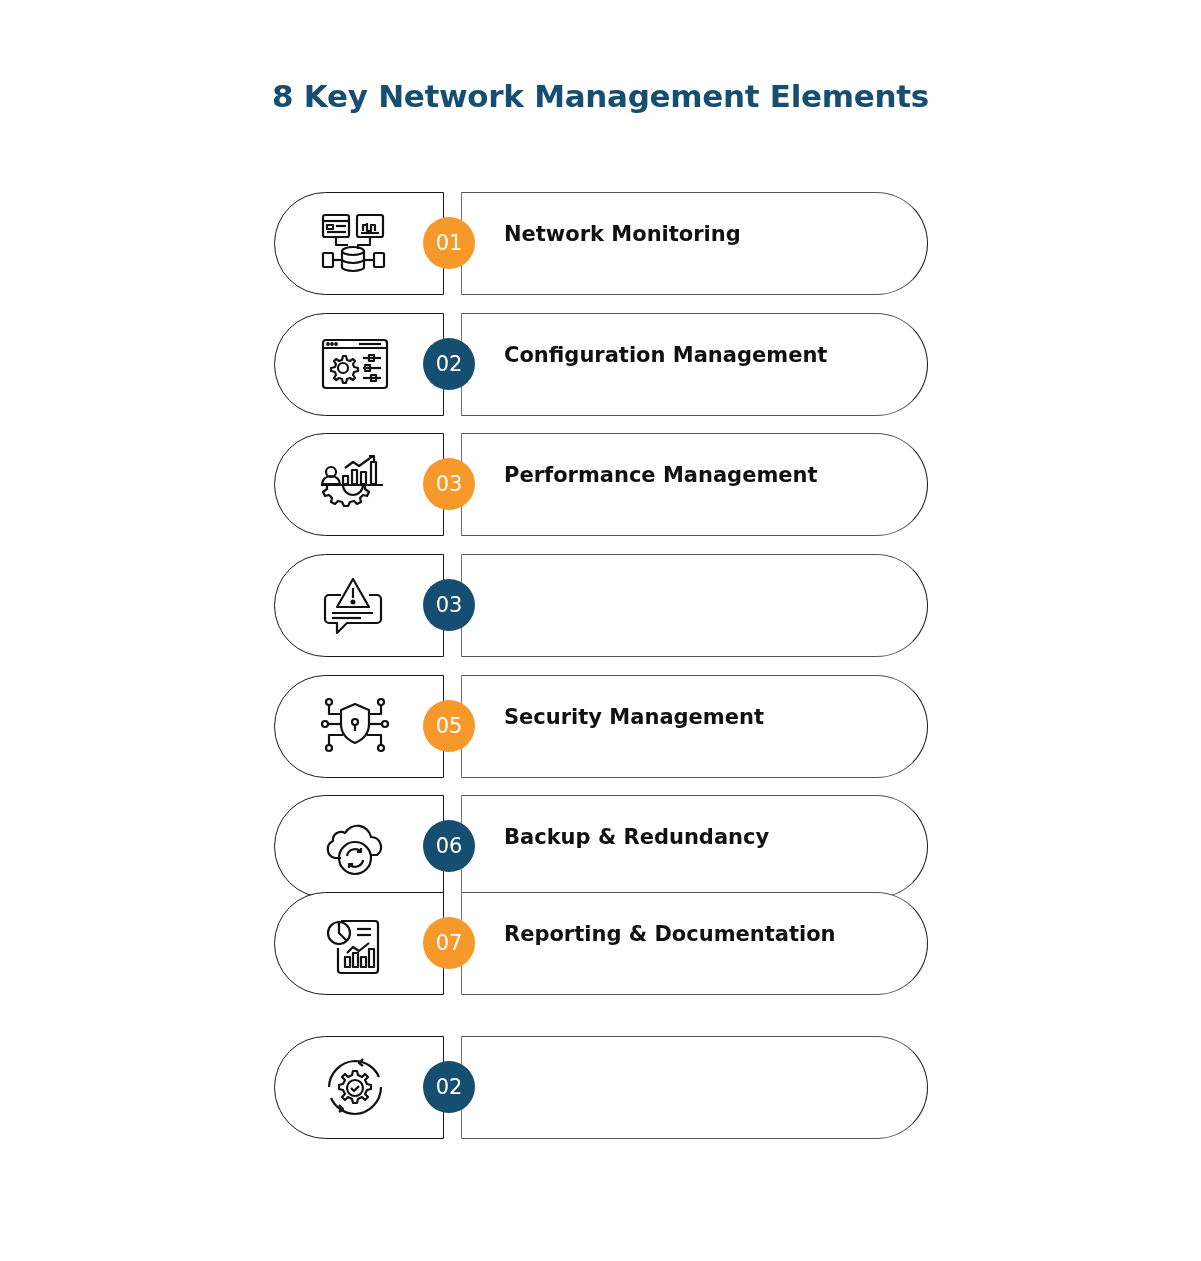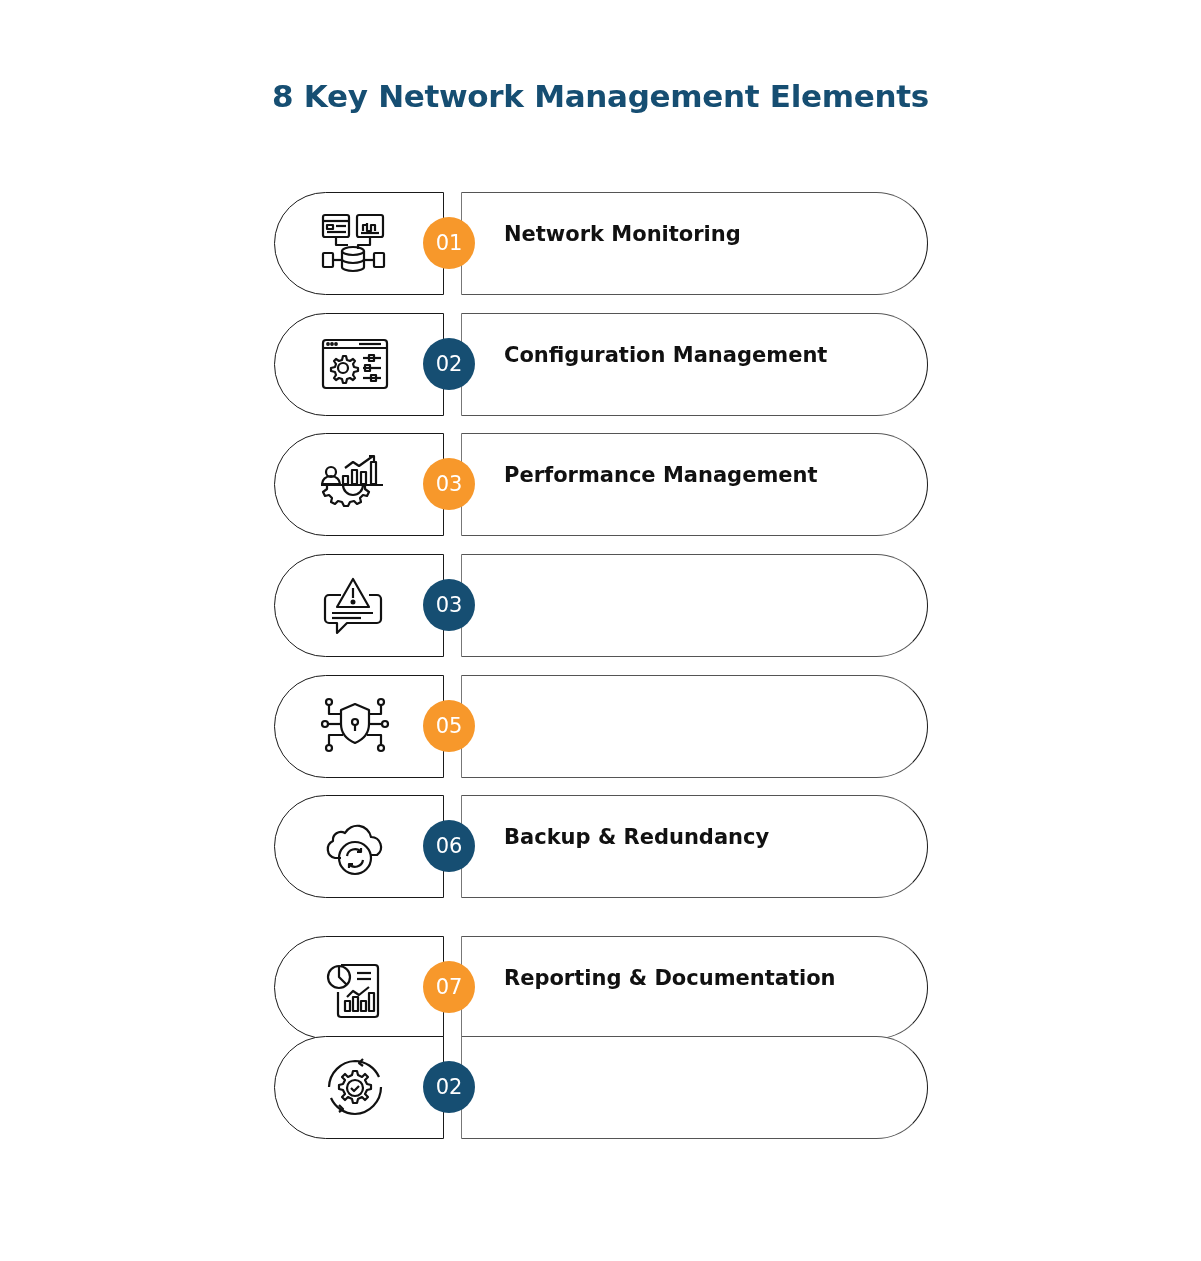--- a/index.html
+++ b/index.html
@@ -127,39 +127,40 @@
           <line x1="63" y1="28" x2="50" y2="28"></line>
         <circle cx="10" cy="52" r="3"></circle>
           <path d="M10 49 v-10 h14"></path>
         <circle cx="62" cy="52" r="3"></circle>
           <path d="M62 49 v-10 h-14"></path>
       </svg>
     </div>
   </div>
   <div class="right-pill"></div>
   <div class="badge" style="background:#f7982b">05</div>
+  <div class="label">Security Management</div>
 </div>
 
 <div class="row" style="top:795px">
   <div class="left-pill">
     <div class="icon">
       <svg viewBox="0 0 72 62" fill="none" stroke="#111" stroke-width="2.2" stroke-linejoin="round">
         <path d="M22 42 h-6 a9 9 0 0 1 -2 -17 a8 8 0 0 1 12 -8 a14 14 0 0 1 26 4 a10 10 0 0 1 6 18 h-6"></path>
         <circle cx="36" cy="42" r="16"></circle>
         <path d="M28 40 a8 8 0 0 1 14 -4 M42 32 v4 h-4"></path>
         <path d="M44 44 a8 8 0 0 1 -14 4 M30 52 v-4 h4"></path>
       </svg>
     </div>
   </div>
   <div class="right-pill"></div>
   <div class="badge" style="background:#164e72">06</div>
   <div class="label">Backup &amp; Redundancy</div>
 </div>
 
-<div class="row" style="top:936px">
+<div class="row" style="top:892px">
   <div class="left-pill">
     <div class="icon">
       <svg viewBox="0 0 72 62" fill="none" stroke="#111" stroke-width="2.2" stroke-linejoin="round">
         <path d="M22 8 h34 a3 3 0 0 1 3 3 v46 a3 3 0 0 1 -3 3 h-34 a3 3 0 0 1 -3 -3 v-22"></path>
         <circle cx="20" cy="20" r="11"></circle>
           <path d="M20 9 v11 l8 8"></path>
         <line x1="38" y1="16" x2="52" y2="16"></line>
           <line x1="38" y1="22" x2="52" y2="22"></line>
         <path d="M28 40 l6 -6 6 4 10 -8"></path>
         <rect x="26" y="44" width="5" height="10"></rect>

